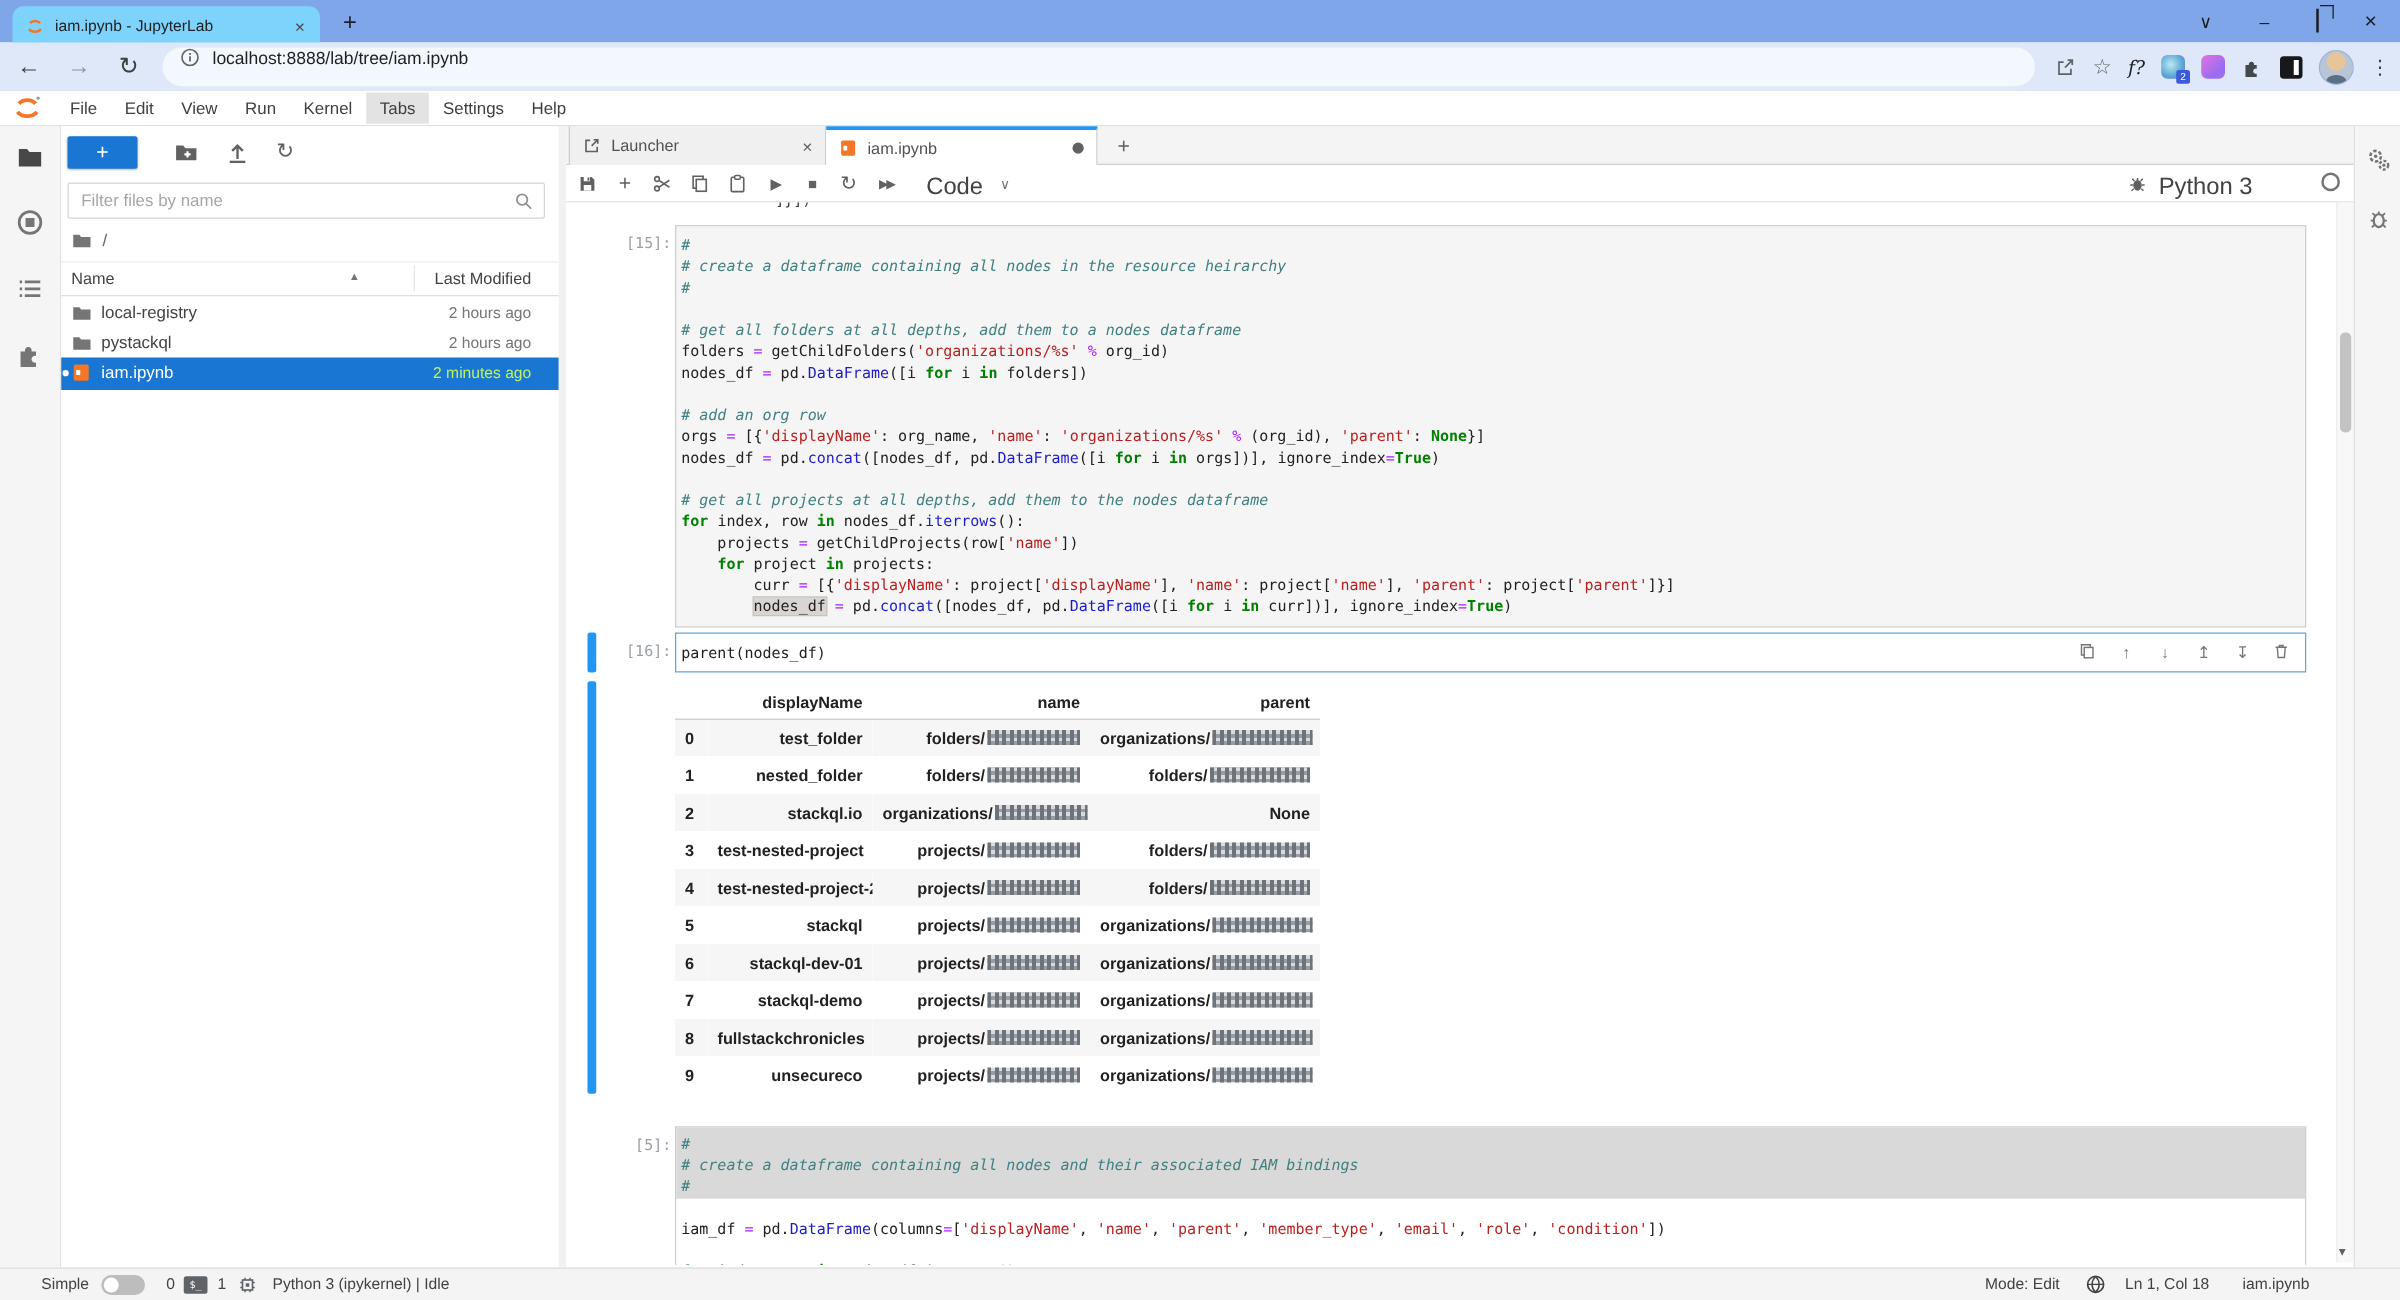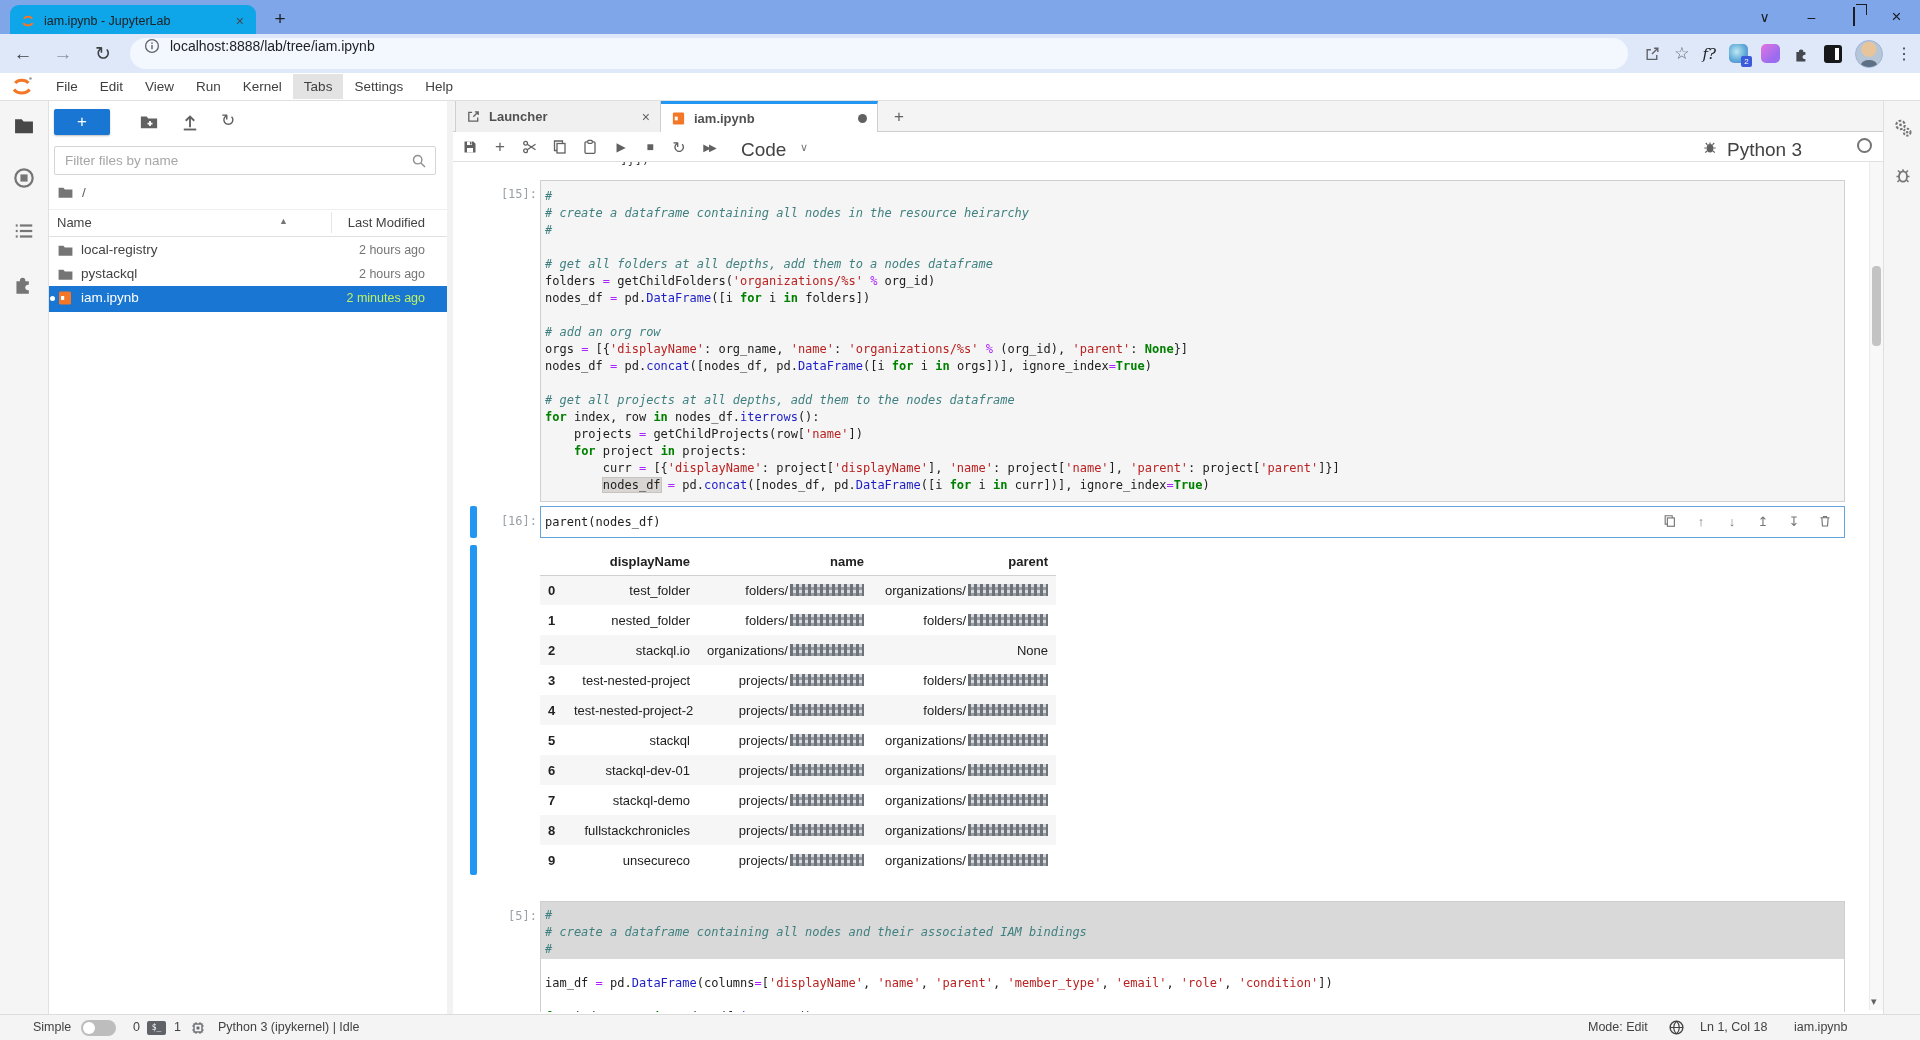--- a/index.html
+++ b/index.html
@@ -1,21 +1,21 @@
 <!DOCTYPE html>
 <html><head>
 <meta charset="utf-8">
 <style>
   html,body{margin:0;padding:0;background:#fff;}
   #root{position:relative;width:1920px;height:1040px;font-family:"Liberation Sans",sans-serif;overflow:hidden;background:#fff;}
   .abs{position:absolute;}
   svg{display:block;}
   
   .titlebar{position:absolute;left:0;top:0;width:1920px;height:34px;background:#7ea6e8;}
-  .btab{position:absolute;left:10px;top:5px;width:246px;height:31px;background:#0ea5e9;border-radius:9px 9px 0 0;display:flex;align-items:center;padding:0 10px;box-sizing:border-box;}
+  .btab{position:absolute;left:10px;top:5px;width:246px;height:31px;background:#7dd3fc;border-radius:9px 9px 0 0;display:flex;align-items:center;padding:0 10px;box-sizing:border-box;}
   .btab-title{font-size:12.5px;color:#202124;margin-left:8px;flex:1;white-space:nowrap;overflow:hidden;}
   .btab-close{color:#44474d;font-size:14px;cursor:pointer;padding:0 2px;}
   .newtab{position:absolute;left:266px;top:6px;width:28px;height:28px;color:#1d2125;font-size:19px;text-align:center;line-height:26px;}
   .wctrls{position:absolute;right:0;top:0;height:34px;display:flex;align-items:center;}
   .wbtn{width:47px;height:34px;text-align:center;line-height:34px;color:#1a1d21;font-size:14px;}
   .restore{width:10px;height:10px;border:1.2px solid #1a1d21;position:relative;margin:12px 18px;}
   .restore:before{content:"";position:absolute;left:2px;top:-4px;width:10px;height:10px;border:1.2px solid #1a1d21;border-left:none;border-bottom:none;}
   .navbar{position:absolute;left:0;top:34px;width:1920px;height:39px;background:#dfe8f9;display:flex;align-items:center;}
   .navic{width:34px;height:34px;text-align:center;line-height:34px;font-size:19px;color:#3c4043;margin-left:6px;}
   .navic.dim{color:#8b949e;}
@@ -58,21 +58,21 @@
   .frow .fname{position:absolute;left:32px;top:4px;}
   .frow .ftime{position:absolute;right:22px;top:5px;font-size:12.5px;color:#757575;}
   .frow.sel{background:#1976d2;color:#fff;height:26px;}
   .frow.sel .ftime{color:#bef264;}
   .dirtydot{position:absolute;left:1px;top:10px;width:5px;height:5px;border-radius:50%;background:#fff;}
   
   .dtabbar{position:absolute;left:453px;top:101px;width:1430px;height:31px;background:#f4f4f4;border-bottom:1px solid #cfcfcf;box-sizing:border-box;}
   .dtab{position:absolute;top:0;height:31px;box-sizing:border-box;display:flex;align-items:center;padding:0 10px;font-size:13px;color:#515151;}
   .dtab.inactive{left:2px;width:206px;background:#f0f0f0;border-right:1px solid #cfcfcf;border-left:1px solid #cfcfcf;}
   .dtab.active{left:208px;width:217px;background:#fff;border-top:3px solid #2196f3;border-right:1px solid #cfcfcf;height:32px;}
-  .dtab .tlabel{margin-left:8px;flex:1;font-weight:bold;}
+  .dtab .tlabel{margin-left:8px;flex:1;}
   .dtab .tclose{color:#616161;font-size:14px;}
   .plustab{position:absolute;left:434px;top:5px;width:24px;height:22px;color:#616161;font-size:17px;text-align:center;line-height:22px;}
   .ntoolbar{position:absolute;left:453px;top:132px;width:1430px;height:30px;background:#fff;border-bottom:1px solid #e0e0e0;box-sizing:border-box;}
   .tbic{position:absolute;top:4px;width:22px;height:22px;display:flex;align-items:center;justify-content:center;color:#616161;font-size:13px;}
   .tbtxt{position:absolute;top:7px;font-size:19px;color:#424242;}
   .kcircle{position:absolute;top:6px;width:15px;height:15px;border:2px solid #757575;border-radius:50%;box-sizing:border-box;}
   .ncontent{position:absolute;left:453px;top:162px;width:1416px;height:850px;background:#fff;overflow:hidden;font-family:"DejaVu Sans Mono",monospace;}
   .prompt{position:absolute;width:84px;text-align:right;font-size:12px;color:#9aa0a6;font-family:"DejaVu Sans Mono",monospace;}
   .editor{position:absolute;left:87px;width:1305px;box-sizing:border-box;border:1px solid #cfcfcf;font-size:12px;line-height:17px;color:#212121;}
   .editor.gray{background:#f5f5f5;}
@@ -87,21 +87,21 @@
   .tk-p{color:#212121;}
   .tk-sel{color:#212121;background:#d8d5d2;box-shadow:0 0 0 1px #c6c3c0;}
   .collapser{position:absolute;left:17px;width:7px;background:#2196f3;border-radius:2px;}
   .selband{position:absolute;left:0;top:0;width:100%;height:57px;background:#d9d9d9;}
   .celltools{position:absolute;top:5px;right:10px;display:flex;gap:13px;align-items:center;color:#757575;font-family:"Liberation Sans",sans-serif;font-size:13px;}
   .ctic{width:18px;height:18px;display:flex;align-items:center;justify-content:center;}
   .fragment{position:absolute;left:160px;top:-9px;font-size:12px;color:#3a3a3a;}
   
   .outwrap{position:absolute;left:87px;top:387px;font-family:"Liberation Sans",sans-serif;}
   table.df{border-collapse:collapse;table-layout:fixed;width:516px;font-size:13px;color:#212121;}
-  table.df th,table.df td{box-sizing:border-box;padding:0 8px;text-align:right;font-weight:normal;overflow:hidden;white-space:nowrap;}
+  table.df th,table.df td{box-sizing:border-box;padding:0 8px;text-align:right;font-weight:bold;overflow:hidden;white-space:nowrap;}
   table.df thead th{font-weight:bold;height:26px;vertical-align:middle;border-bottom:1px solid #d0d0d0;}
   table.df tbody th{font-weight:bold;text-align:left;}
   table.df tbody tr{height:30px;}
   table.df tbody tr:nth-child(odd){background:#f6f6f6;}
   .rd{display:inline-block;height:12px;vertical-align:-1px;margin-left:2px;background:repeating-linear-gradient(90deg,#6e737a 0 3px,rgba(255,255,255,0) 3px 6px),repeating-linear-gradient(0deg,#989da3 0 3px,#d7dade 3px 6px);}
   td.c-name .rd{width:74px;} td.c-parent .rd{width:80px;}
   
   .vscroll{position:absolute;left:1869px;top:162px;width:14px;height:848px;background:#f8f8f8;border-left:1px solid #ebebeb;box-sizing:border-box;}
   .vthumb{position:absolute;left:2px;top:104px;width:9px;height:80px;background:#c3c3c3;border-radius:4px;}
   .varrow{position:absolute;left:1px;bottom:2px;font-size:11px;color:#616161;}

